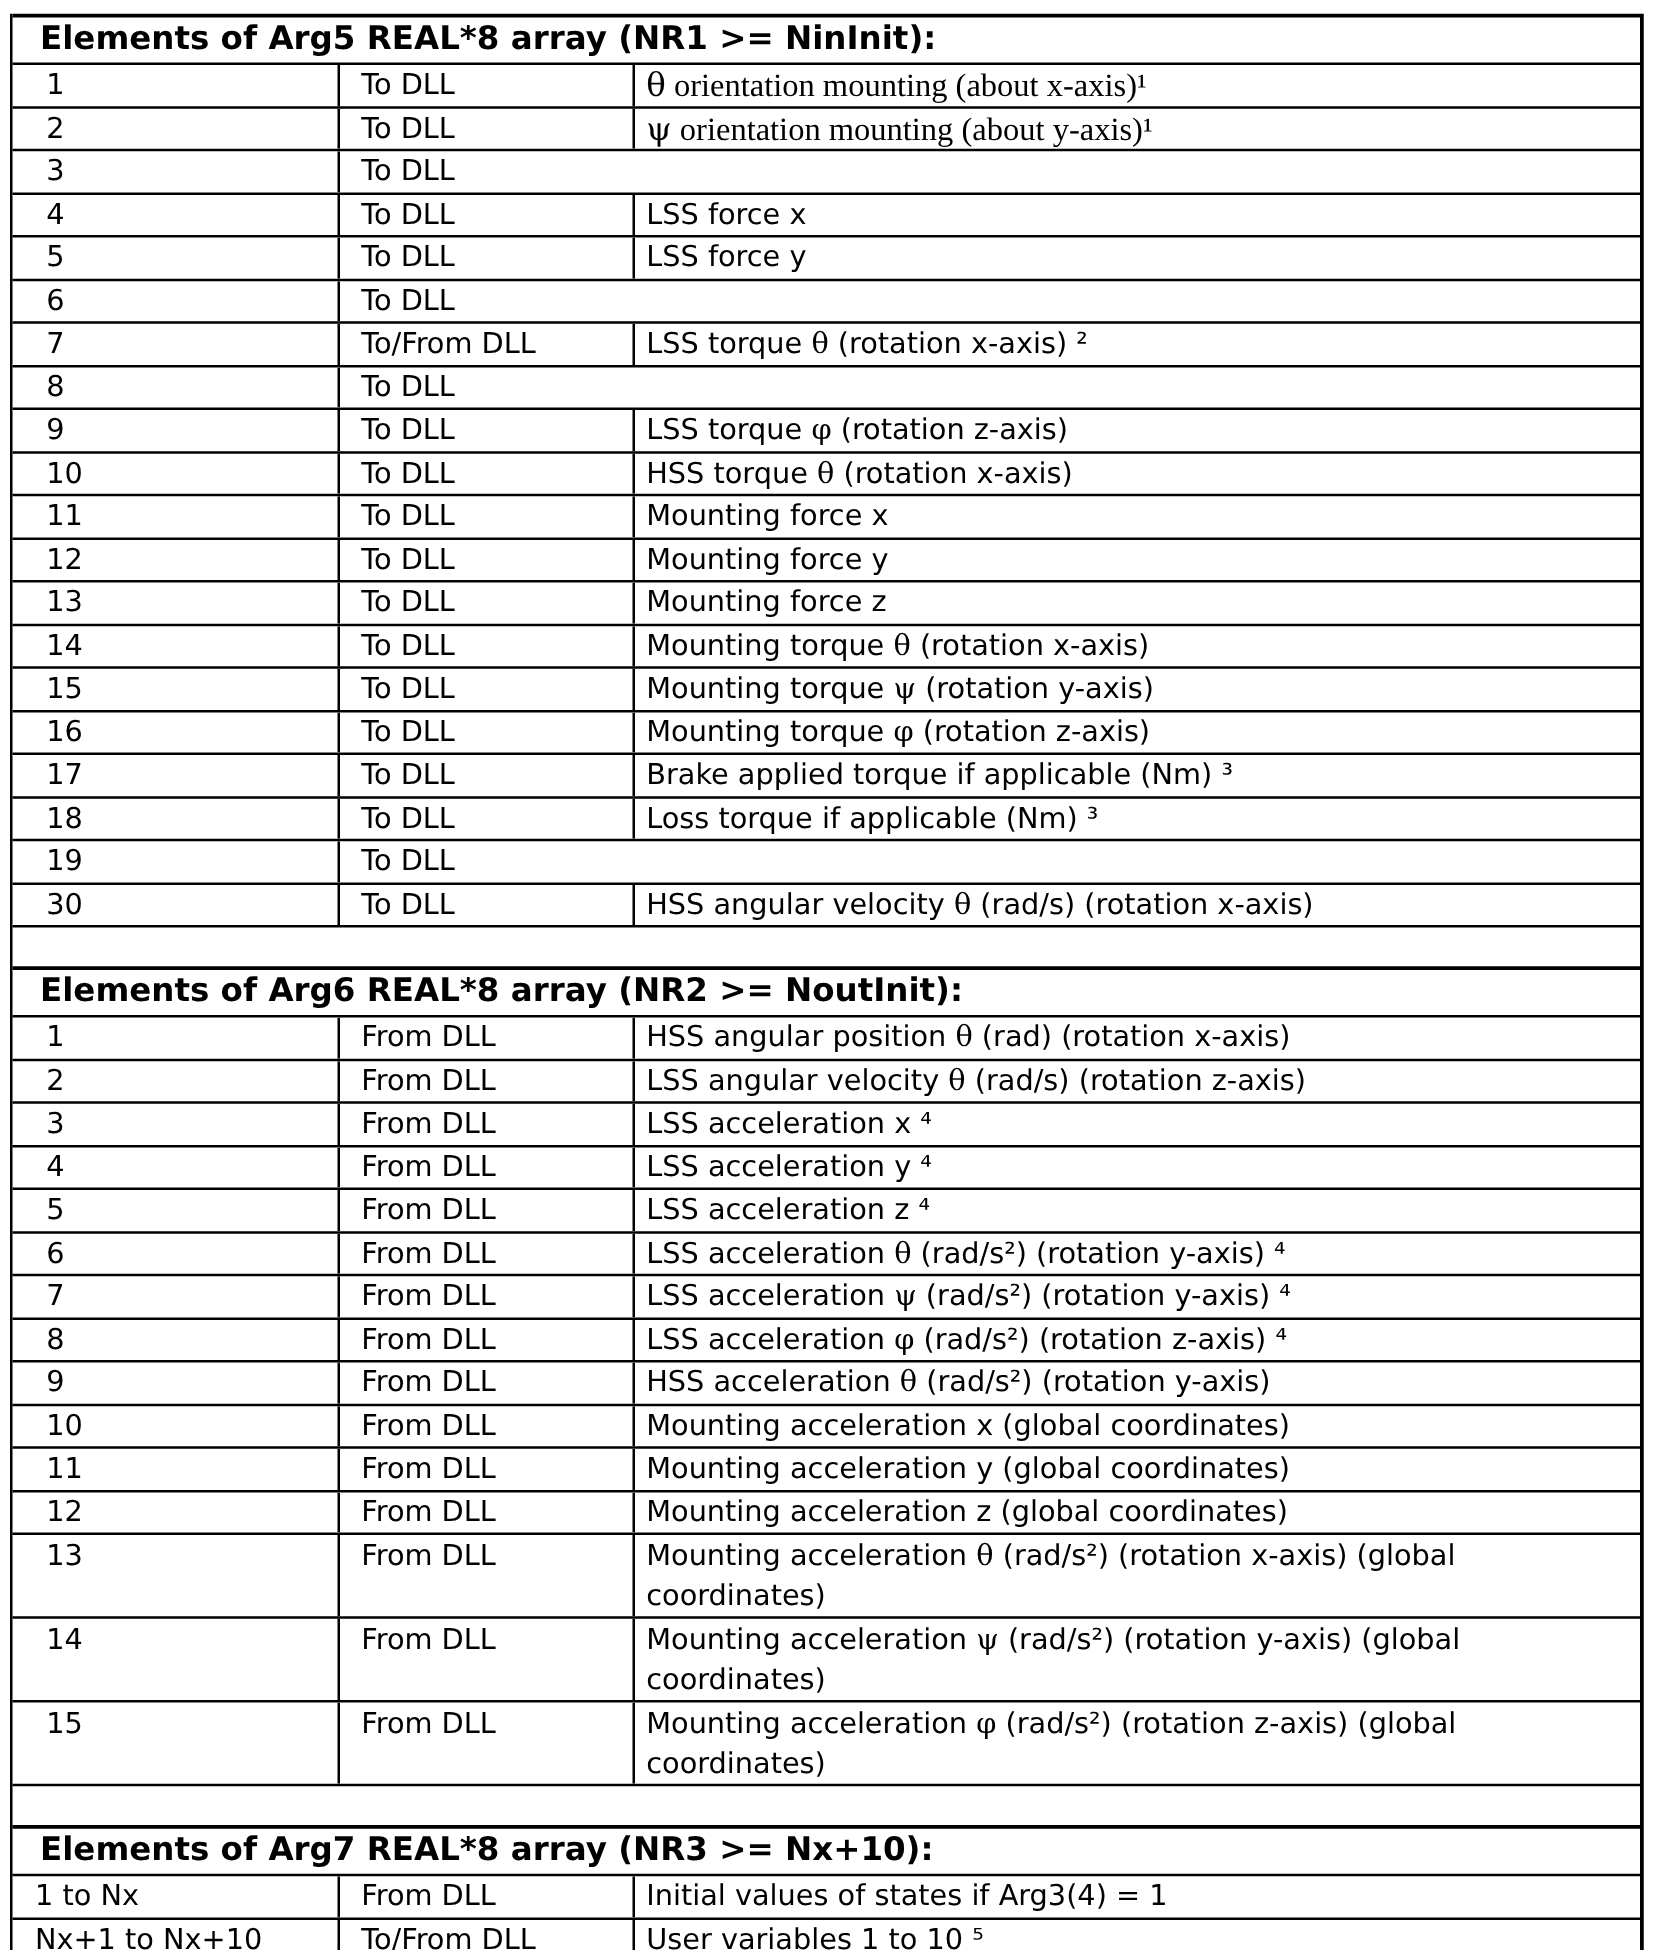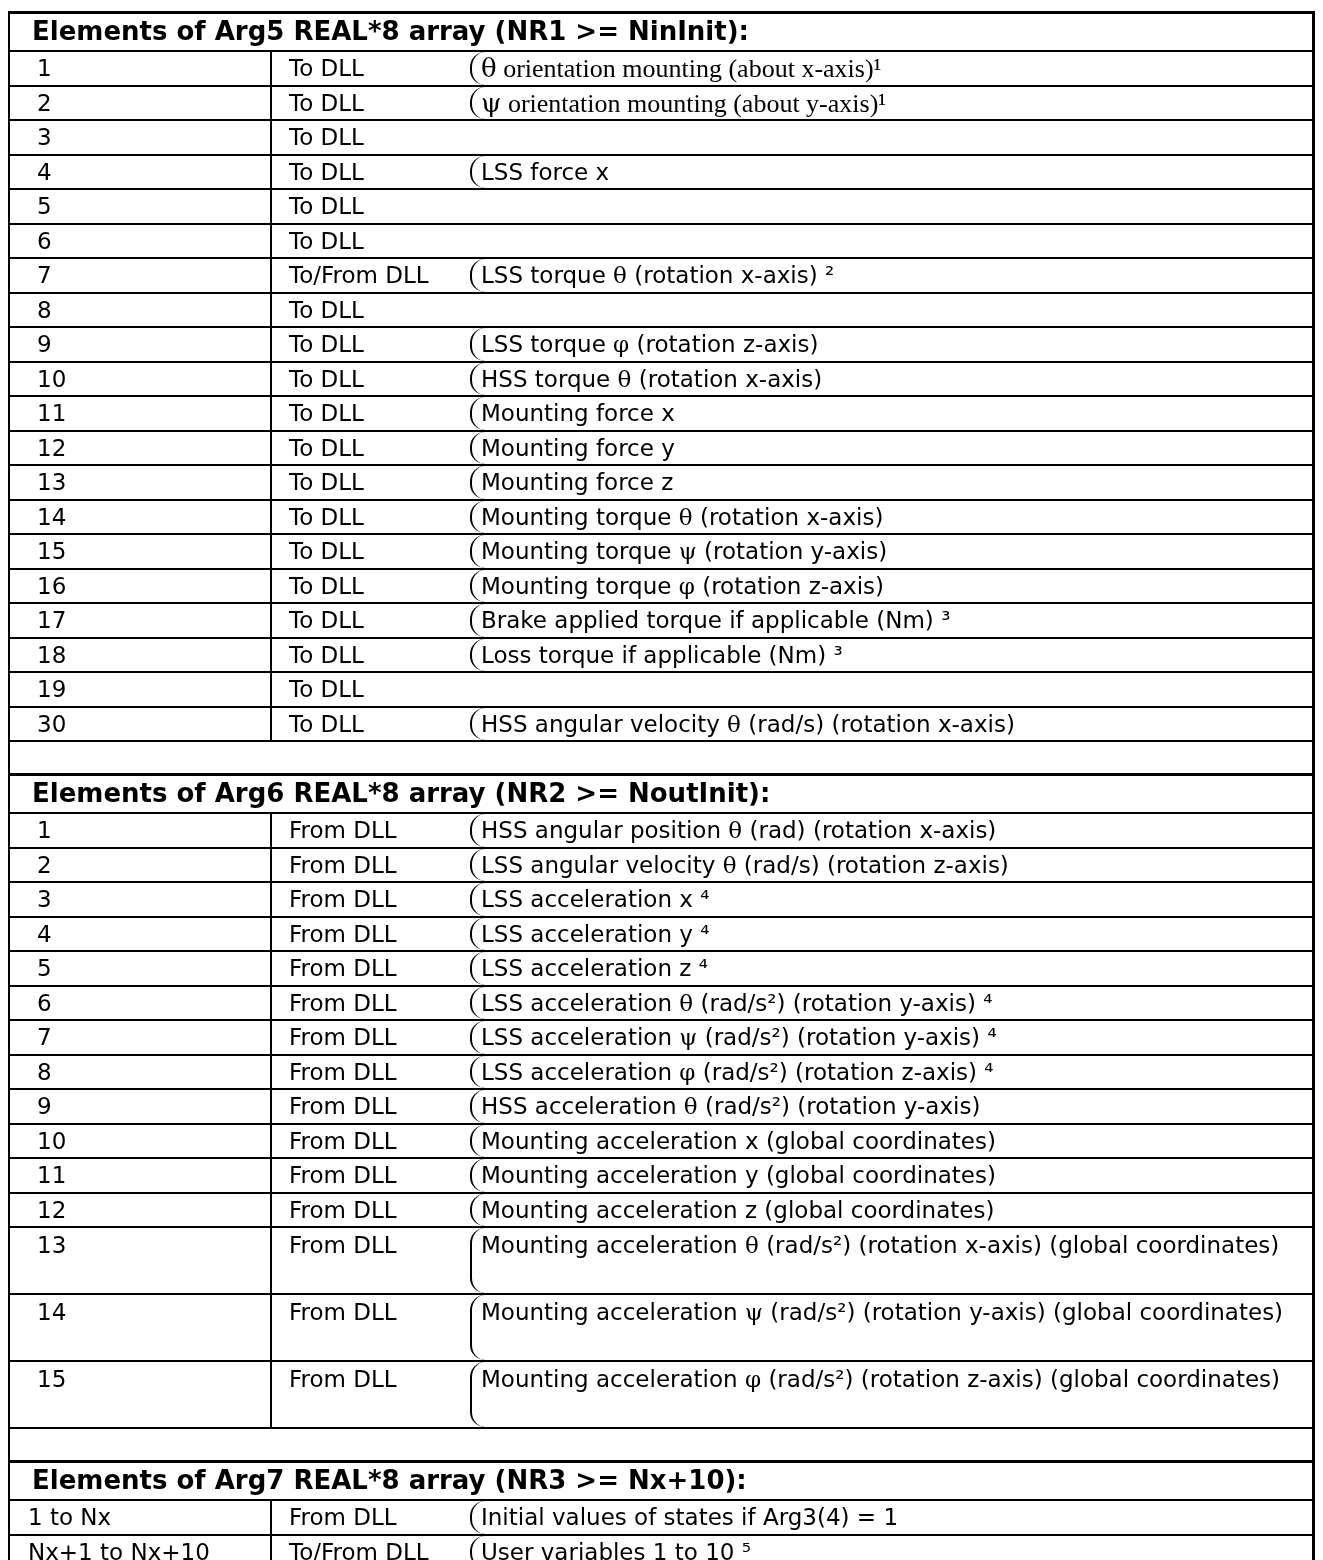--- a/index.html
+++ b/index.html
@@ -44,22 +44,22 @@
   .row.tall { height: 67px; }
   .cell {
     box-sizing: border-box;
     font-size: 23px;
     line-height: 31px;
     padding-top: 1px;
     overflow: hidden;
   }
   .row.tall .cell { line-height: 32px; }
   .c1 { width: 260px; padding-left: 27px; flex: none; }
-  .c2 { width: 200px; border-left: 2px solid #000; padding-left: 17px; flex: none; }
-  .c3 { flex: 1 1 auto; border-left: 2px solid #000; padding-left: 9px; padding-right: 6px; border-radius: 15px; }
+  .c2 { width: 236px; border-left: 2px solid #000; padding-left: 17px; flex: none; }
+  .c3 { flex: 1 1 auto; border-left: 2px solid #000; padding-left: 9px; padding-right: 6px; }
   section.tbl.narrow-pad .c1 { padding-left: 18px; }
   .row.serif .c3 {
     font-family: "Liberation Serif", "DejaVu Serif", serif;
     font-size: 26px;
   }
   .gk { font-family: "DejaVu Serif", "Liberation Serif", serif; }
   .gap { height: 31px; }
 </style>
 </head>
 <body>
@@ -85,20 +85,21 @@
             <div class="cell c2">To DLL</div>
           </div>
           <div class="row">
             <div class="cell c1">4</div>
             <div class="cell c2">To DLL</div>
             <div class="cell c3 greekify">LSS force x</div>
           </div>
           <div class="row">
             <div class="cell c1">5</div>
             <div class="cell c2">To DLL</div>
+            <div class="cell c3 greekify">LSS force y</div>
           </div>
           <div class="row">
             <div class="cell c1">6</div>
             <div class="cell c2">To DLL</div>
           </div>
           <div class="row">
             <div class="cell c1">7</div>
             <div class="cell c2">To/From DLL</div>
             <div class="cell c3 greekify">LSS torque <span class="gk">θ</span> (rotation x-axis) ²</div>
           </div>

